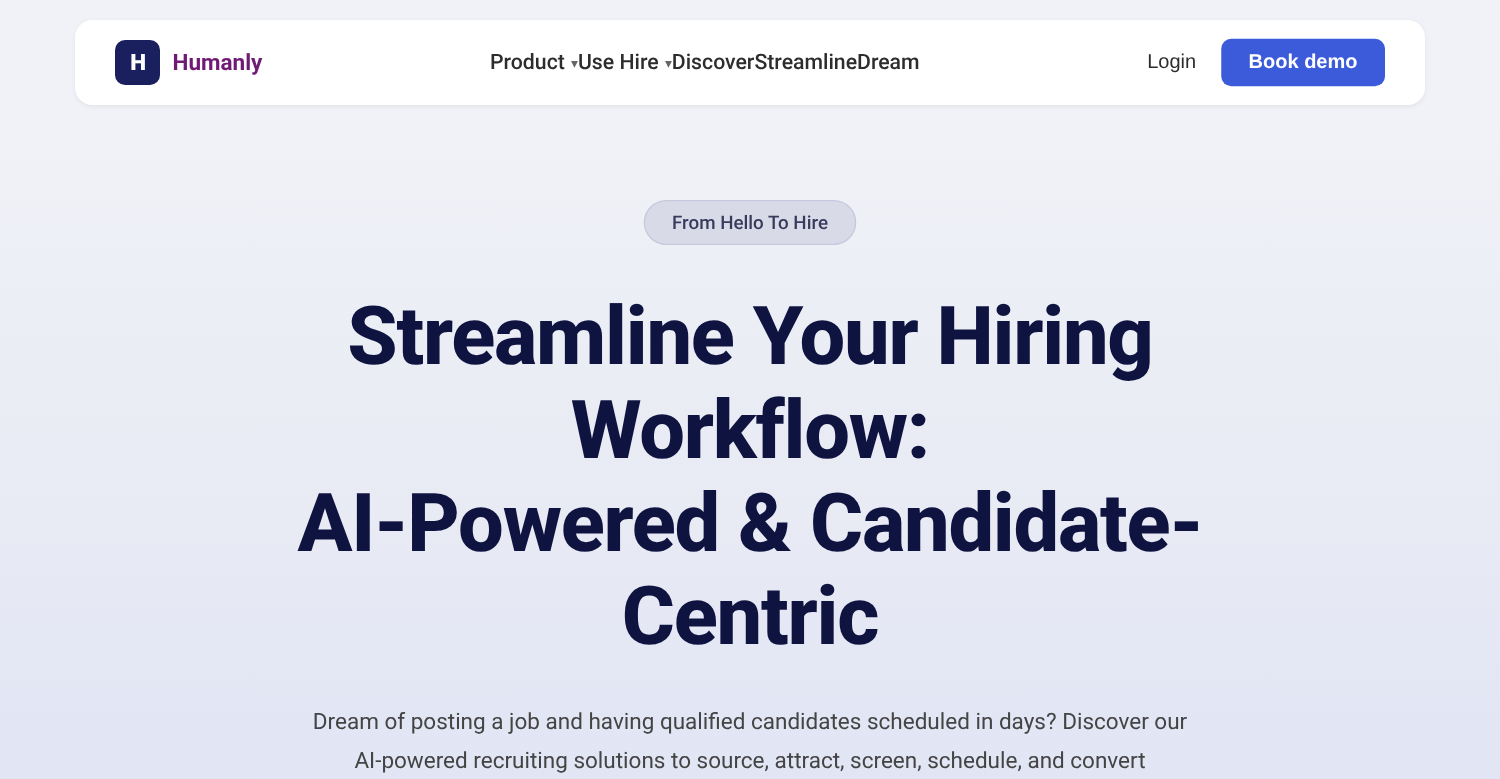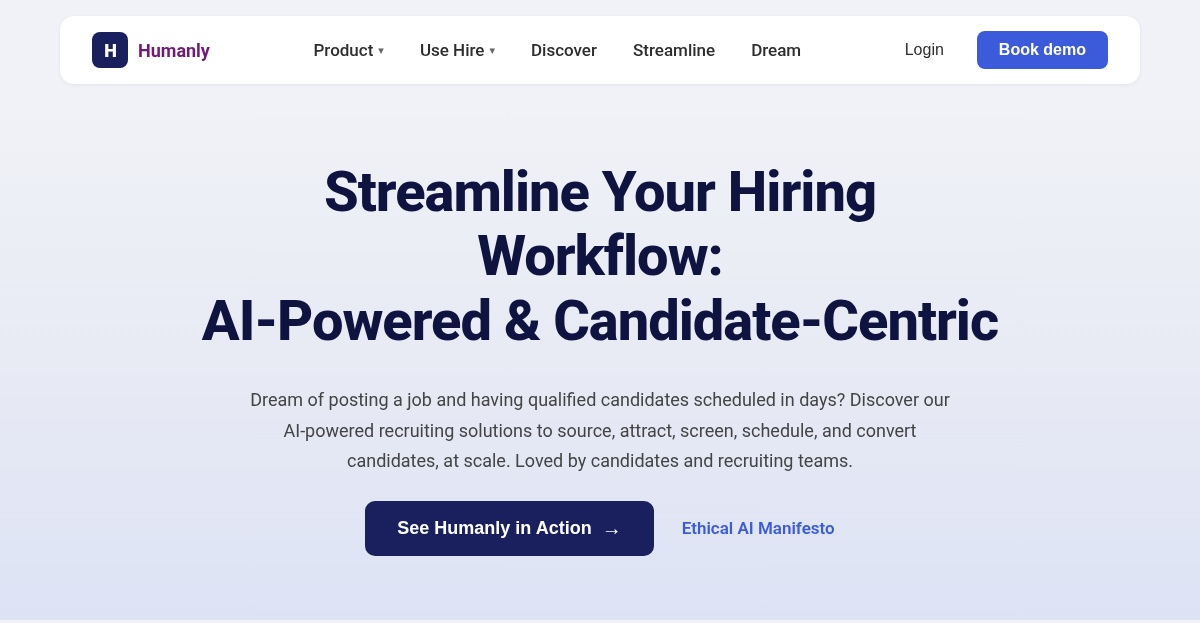--- a/index.html
+++ b/index.html
@@ -54,42 +54,41 @@
 
     .brand-name {
       font-size: 18px;
       font-weight: 700;
       color: #701a75;
     }
 
     .nav-center {
       display: flex;
       align-items: center;
-      gap: 36px;
     }
 
     .nav-item {
       font-size: 17px;
       color: #2d2d2d;
       font-weight: 500;
       cursor: pointer;
       display: flex;
       align-items: center;
       gap: 5px;
     }
 
     .chevron {
       font-size: 11px;
       color: #666;
     }
 
     .nav-right {
       display: flex;
       align-items: center;
-      gap: 33px;
+      gap: 20px;
     }
 
     .login-btn {
       font-size: 16px;
       color: #2d2d2d;
       font-weight: 500;
       cursor: pointer;
       background: none;
       border: none;
     }
@@ -121,21 +120,21 @@
       color: #3a3a5c;
       border-radius: 30px;
       padding: 8px 22px;
       font-size: 15px;
       font-weight: 500;
       margin-bottom: 36px;
       border: 1px solid #c5c8dc;
     }
 
     .hero-heading {
-      font-size: 56px;
+      font-size: 65px;
       font-weight: 800;
       color: #0f1340;
       line-height: 1.15;
       margin-bottom: 32px;
       letter-spacing: -1px;
       text-align: center;
     }
 
     .hero-subtext {
       font-size: 18px;
@@ -210,20 +209,21 @@
     </div>
   </div>
 
   <div class="nav-right">
     <button class="login-btn">Login</button>
     <button class="book-demo-btn">Book demo</button>
   </div>
 </nav>
 
 <main class="hero">
+  <div class="hero-badge">From Hello To Hire</div>
 
   <h1 class="hero-heading">
     <span>Streamline Your Hiring Workflow:</span><br>
     <span>AI-Powered &amp; Candidate-Centric</span>
   </h1>
 
   <p class="hero-subtext">Dream of posting a job and having qualified candidates scheduled in days? Discover our AI-powered recruiting solutions to source, attract, screen, schedule, and convert candidates, at scale. Loved by candidates and recruiting teams.</p>
 
   <div class="hero-actions">
     <button class="cta-primary">

